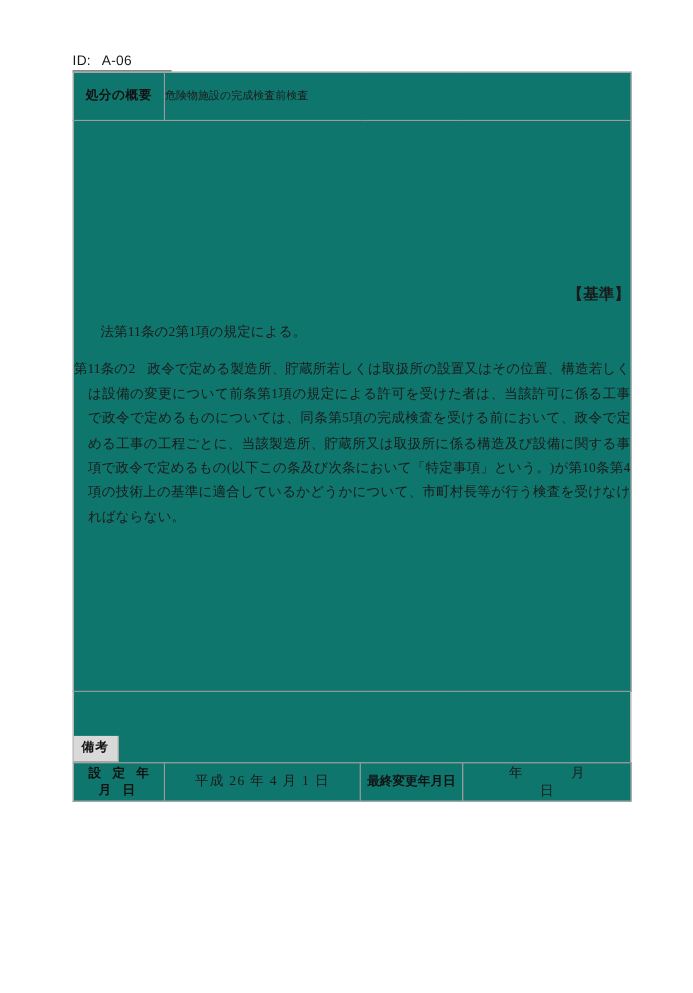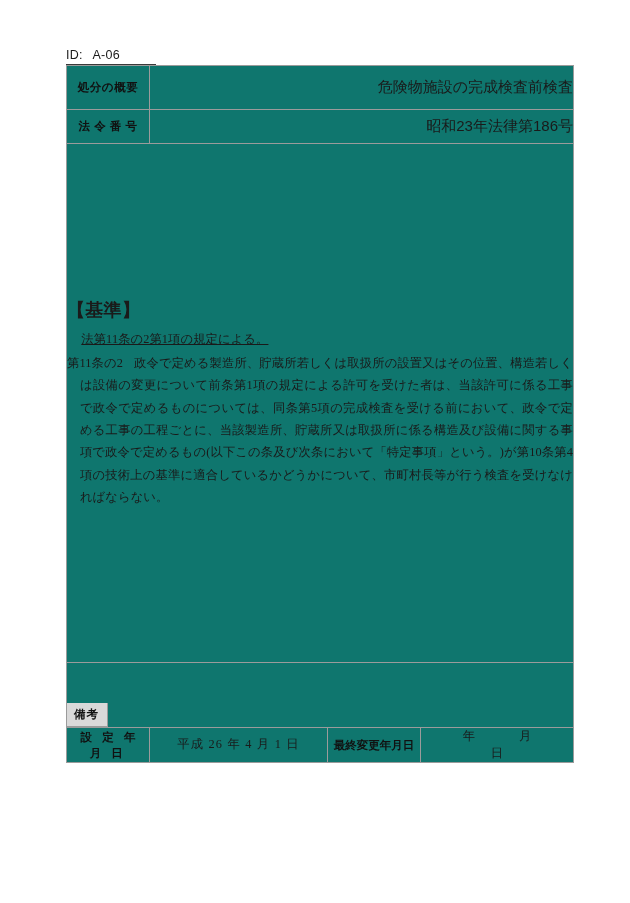--- a/index.html
+++ b/index.html
@@ -71,56 +71,56 @@
     line-height: 1.55;
     letter-spacing: 0.5px;
   }
   .hdr .spaced {
     display: block;
     letter-spacing: 4px;
     text-indent: 4px;
   }
 
   .val {
-    font-family: Liberation Sans, sans-serif;
-    font-size: 15px;
+    font-family: Liberation Serif, serif;
+    font-size: 10px;
     color: #1a1a1a;
     padding: 7px 10px;
-    text-align: right;
+    text-align: left;
     line-height: 1.5;
   }
   .row-gaiyou td { height: 43px; }
   .row-houmei td { height: 44px; }
   .row-bangou td { height: 33px; }
 
   
   .body-cell {
     height: 518px;
     vertical-align: top;
     padding: 7px 12px 10px 10px;
   }
   .kijun-title {
-    font-family: Liberation Mono, monospace;
-    font-weight: bold;
-    font-size: 18px;
+    font-family: Liberation Sans, sans-serif;
+    font-weight: bold;
+    font-size: 14px;
     letter-spacing: 0.3px;
     margin: 0 0 3px 0;
     line-height: 1.5;
+    text-align: right;
   }
   .body-para {
     font-size: 12.3px;
     line-height: 1.82;
     margin: 0;
     text-align: justify;
     letter-spacing: 0.1px;
   }
   .para-indent1 {
     text-indent: 1em;
-    margin: 2px;
-    text-decoration: underline;
+    margin: 12px;
   }
   .para-hang {
     margin: 0;
     padding-left: 1.05em;
     text-indent: -1.05em;
   }
   .para-hang .lead-gap { letter-spacing: 0; margin-right: 0.9em; }
 
   
   .row-kikan td { height: 29px; }
@@ -192,24 +192,20 @@
       <col style="width:153px">
     </colgroup>
     <tbody>
 
       <tr class="row-gaiyou">
         <td class="hdr">処分の概要</td>
         <td class="val" colspan="3">危険物施設の完成検査前検査</td>
       </tr>
 
 
-      <tr class="row-bangou">
-        <td class="hdr">法 令 番 号</td>
-        <td class="val" colspan="3">昭和23年法律第186号</td>
-      </tr>
 
       <tr>
         <td class="body-cell" colspan="4">
           <div class="kijun-title">【基準】</div>
           <p class="body-para para-indent1">法第11条の2第1項の規定による。</p>
           <p class="body-para para-hang"><span>第11条の2</span><span class="lead-gap"></span><span>政令で定める製造所、貯蔵所若しくは取扱所の設置又はその位置、構造若しくは設備の変更について前条第1項の規定による許可を受けた者は、当該許可に係る工事で政令で定めるものについては、同条第5項の完成検査を受ける前において、政令で定める工事の工程ごとに、当該製造所、貯蔵所又は取扱所に係る構造及び設備に関する事項で政令で定めるもの(以下この条及び次条において「特定事項」という。)が第10条第4項の技術上の基準に適合しているかどうかについて、市町村長等が行う検査を受けなければならない。</span></p>
         </td>
       </tr>
 
 

